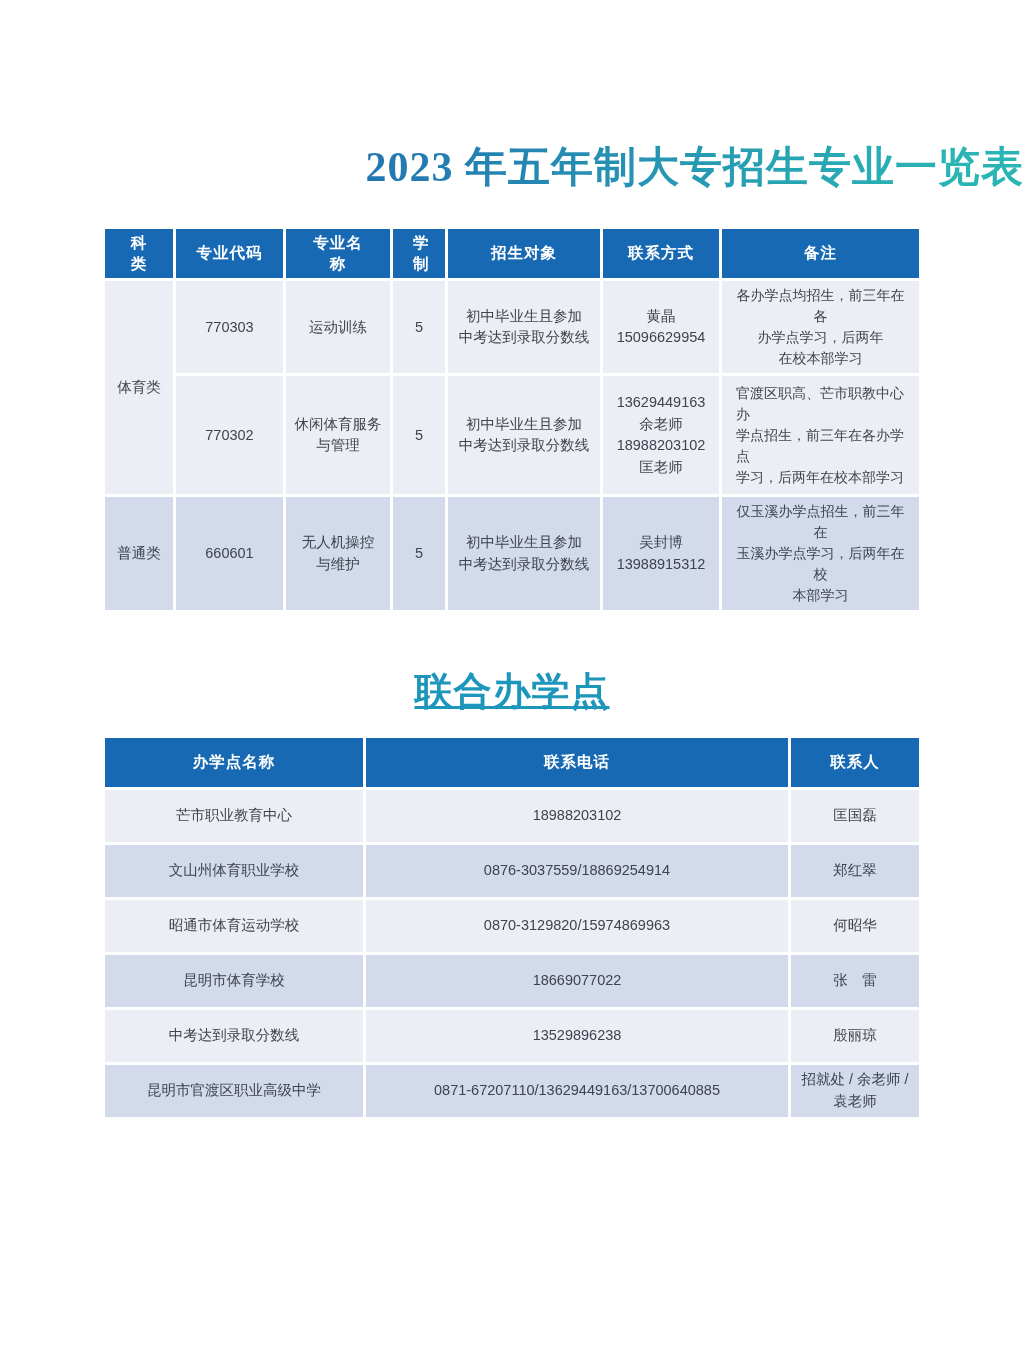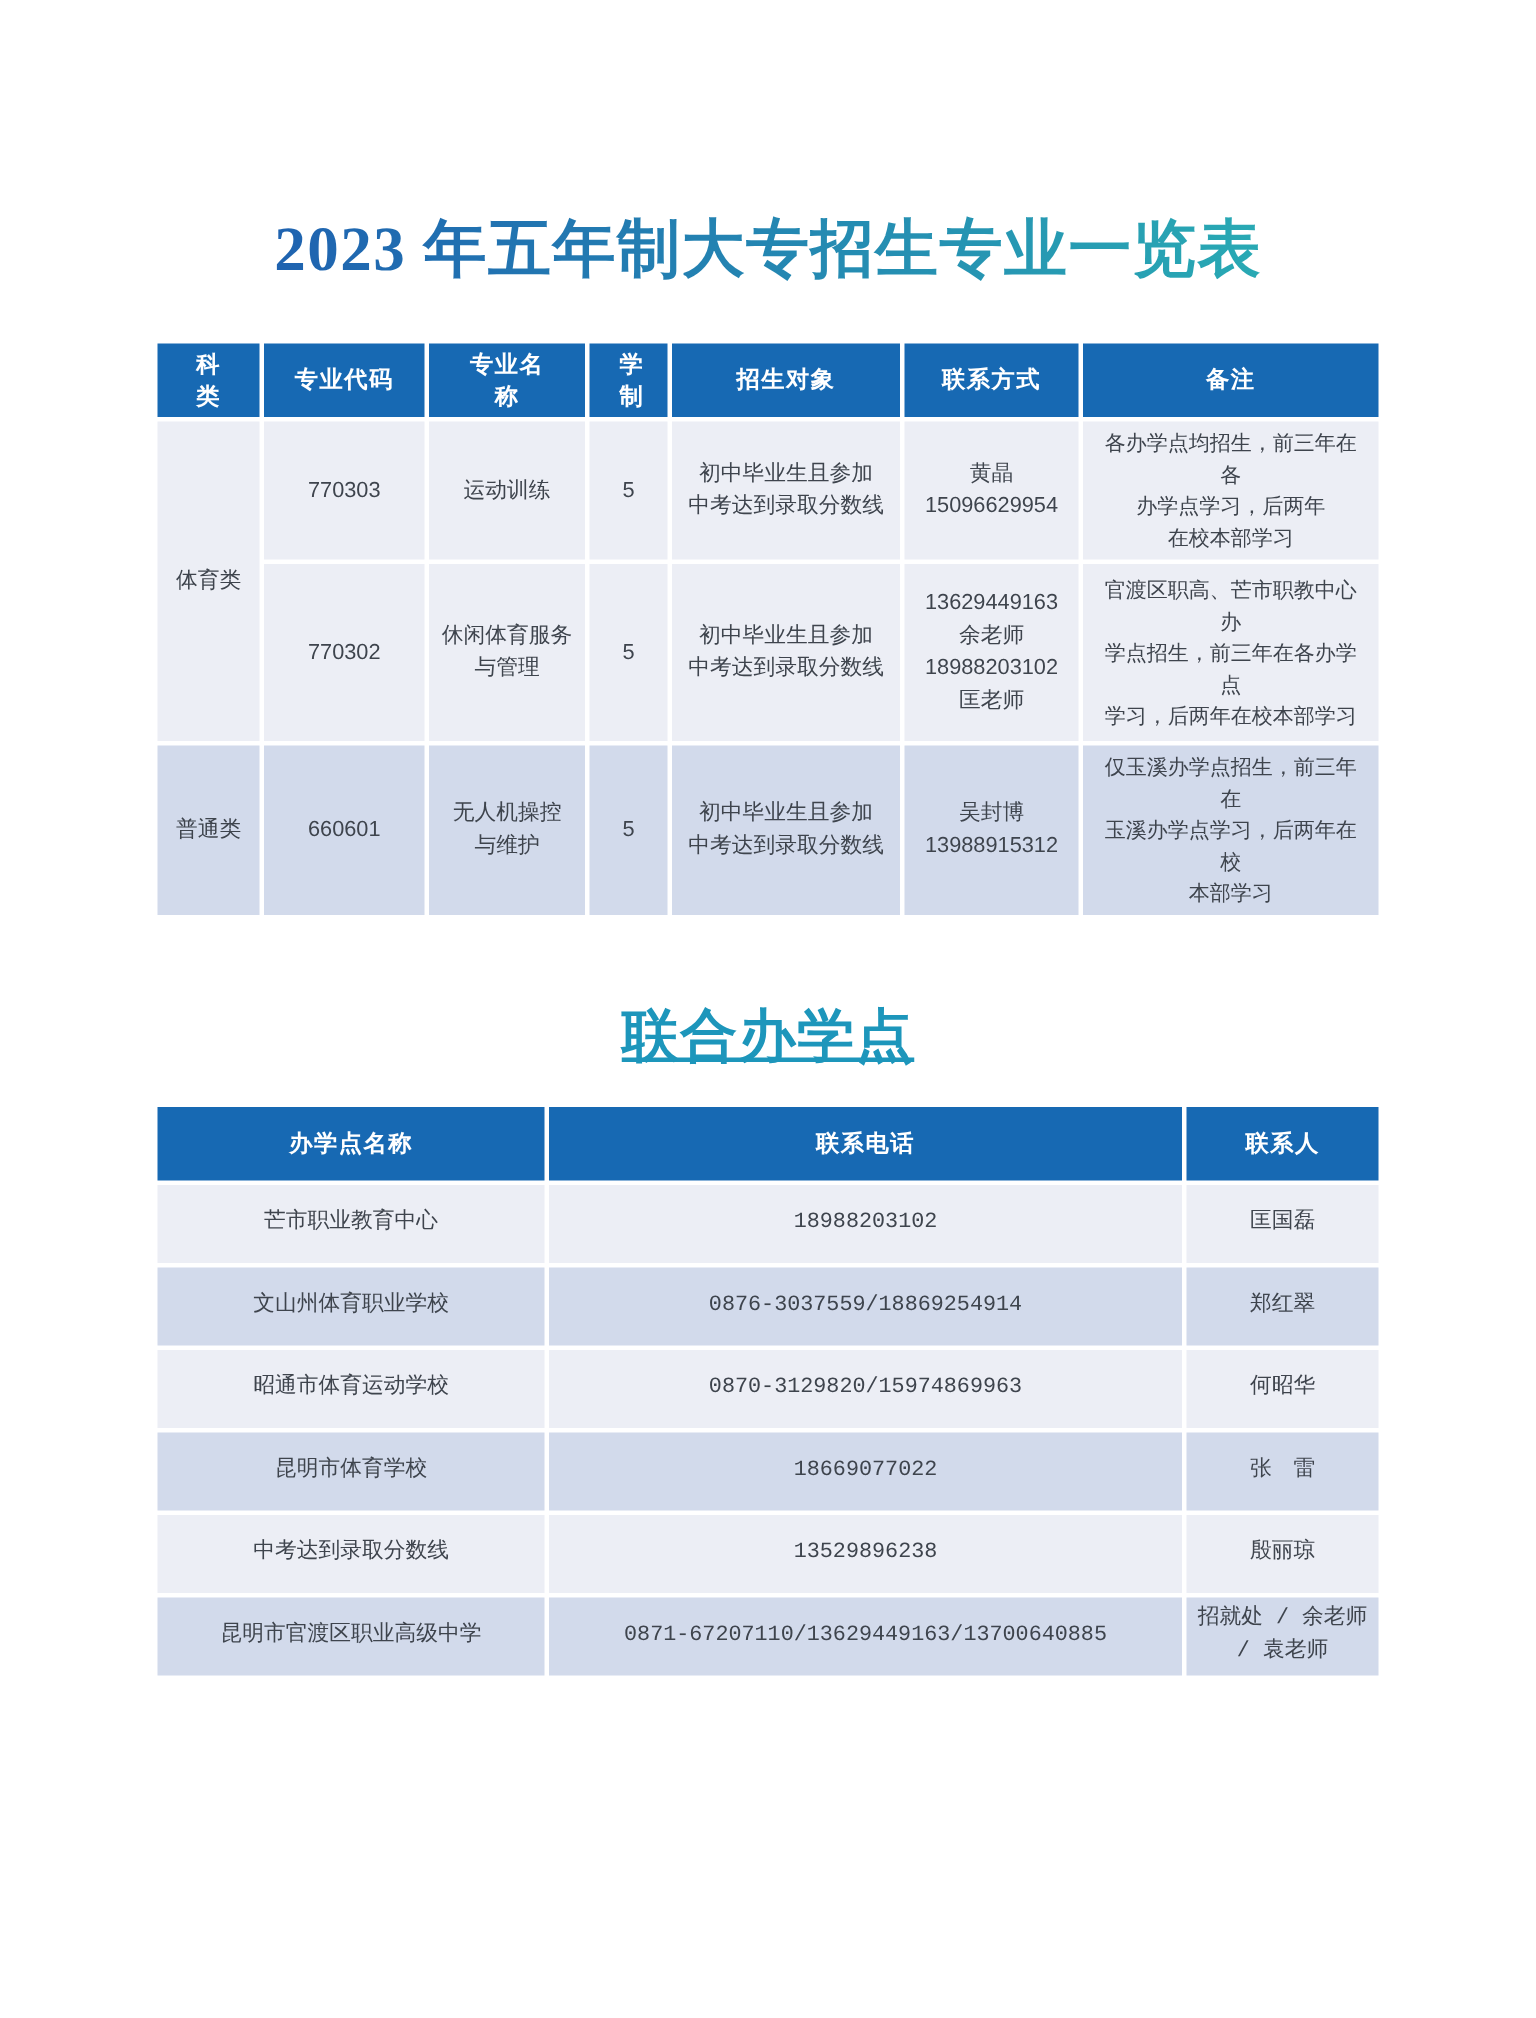--- a/index.html
+++ b/index.html
@@ -13,21 +13,21 @@
   }
   *{box-sizing:border-box;}
   html,body{margin:0;padding:0;}
   body{
     width:1024px;height:1345px;background:#ffffff;overflow:hidden;
     font-family:"Liberation Sans",sans-serif;color:var(--cell-text);
   }
   .page{width:1024px;height:1345px;}
 
   h1.title-main{
-    margin:142px 0 0;text-align:center;
+    margin:142px 0 0;text-align:right;
     font-family:"Liberation Serif",serif;font-weight:bold;font-size:42px;line-height:1.2;
     background:linear-gradient(90deg,var(--title-grad-start) 18%,var(--title-grad-end) 92%);
     -webkit-background-clip:text;background-clip:text;
     -webkit-text-fill-color:transparent;color:transparent;
     letter-spacing:1px;
   }
   h2.title-section{
     margin:56px 0 0;text-align:center;
     font-family:"Liberation Serif",serif;font-weight:bold;font-size:38px;line-height:1.2;
     color:var(--section-title);letter-spacing:1px;text-decoration:underline;
@@ -51,26 +51,26 @@
     padding:4px 3px;white-space:pre-line;
   }
 
   
   .programs tbody tr:nth-child(-n+2) td{background:var(--row-light);}
   .programs tbody tr:nth-child(3) td{background:var(--row-dark);}
   .programs tbody tr:nth-child(1){height:88px;}
   .programs tbody tr:nth-child(2){height:118px;}
   .programs tbody tr:nth-child(3){height:88px;}
   .programs td.note{font-size:14px;padding:4px 14px;}
-  .programs tbody tr:nth-child(2) td.note{text-align:center;}
+  .programs tbody tr:nth-child(2) td.note{text-align:left;}
 
   
   .partners tbody tr:nth-child(odd) td{background:var(--row-light);}
   .partners tbody tr:nth-child(even) td{background:var(--row-dark);}
-  .partners tbody tr{height:52px;font-family:Liberation Mono, monospace;}
+  .partners tbody tr{height:52px;}
   .partners tbody tr:nth-child(8) td:nth-child(3){font-size:12.5px;letter-spacing:-0.3px;padding:4px 1px;margin-top:12px;}
 
   col.c-cat{width:68px;} col.c-code{width:107px;} col.c-name{width:104px;}
   col.c-dur{width:52px;} col.c-target{width:152px;} col.c-contact{width:116px;}
   col.c-note{width:197px;}
   col.c-pname{width:258px;} col.c-pphone{width:422px;} col.c-pcontact{width:128px;}
 </style>
 </head>
 <body>
 

